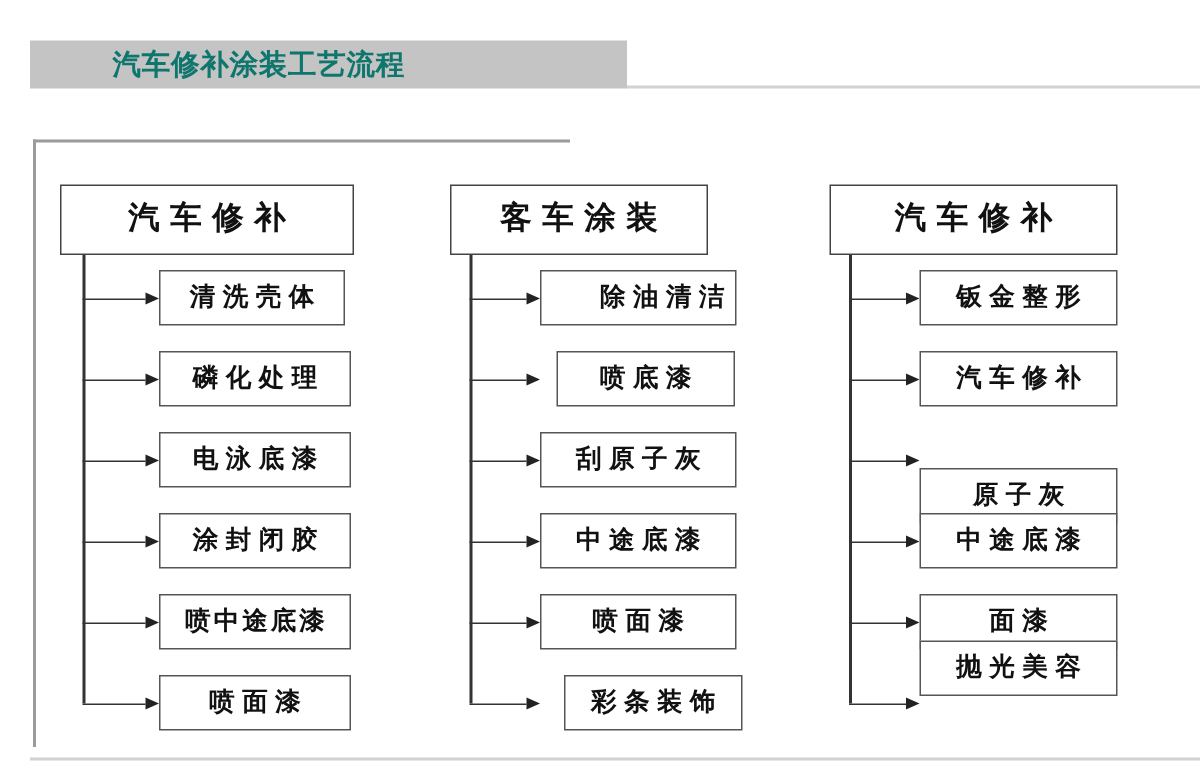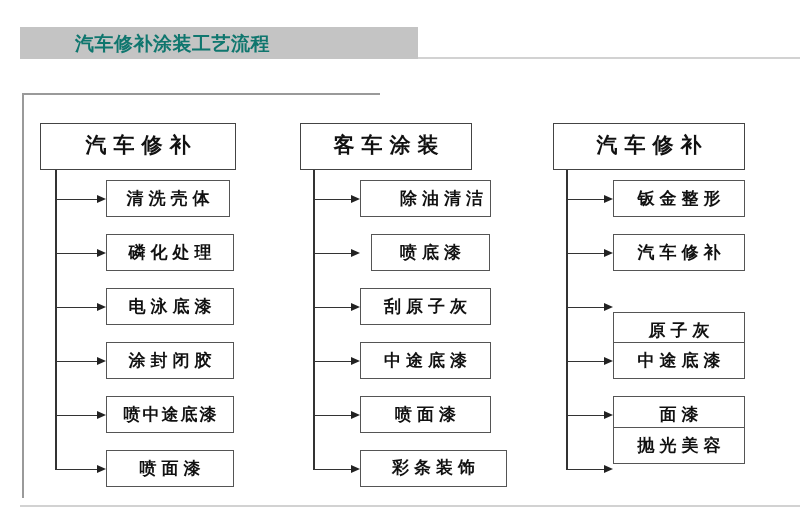--- a/index.html
+++ b/index.html
@@ -176,21 +176,21 @@
       <div class="arrow-head" style="left: 351px; top: 302.5px;"></div>
       <div class="step-box" style="left: 360px; top: 288px; width: 131px; height: 37px; line-height: 34px;">刮原子灰</div>
       <div class="branch" style="left: 313px; top: 360.5px; width: 38px;"></div>
       <div class="arrow-head" style="left: 351px; top: 356.5px;"></div>
       <div class="step-box" style="left: 360px; top: 342px; width: 131px; height: 37px; line-height: 34px;">中途底漆</div>
       <div class="branch" style="left: 313px; top: 414.5px; width: 38px;"></div>
       <div class="arrow-head" style="left: 351px; top: 410.5px;"></div>
       <div class="step-box" style="left: 360px; top: 396px; width: 131px; height: 37px; line-height: 34px;">喷面漆</div>
       <div class="branch" style="left: 313px; top: 468.5px; width: 38px;"></div>
       <div class="arrow-head" style="left: 351px; top: 464.5px;"></div>
-      <div class="step-box" style="left: 360px; top: 450px; width: 147px; height: 37px; line-height: 34px; font-family: Liberation Serif, serif;">彩条装饰</div>
+      <div class="step-box" style="left: 376px; top: 450px; width: 119px; height: 37px; line-height: 34px;">彩条装饰</div>
     </div>
     <div class="flow-column">
       <div class="group-title-box" style="left: 553px; top: 123px; width: 192px; height: 47px; line-height: 43px;">汽车修补</div>
       <div class="trunk" style="left: 566px; top: 170px; height: 298.5px;"></div>
       <div class="branch" style="left: 566px; top: 198.5px; width: 38px;"></div>
       <div class="arrow-head" style="left: 604px; top: 194.5px;"></div>
       <div class="step-box" style="left: 613px; top: 180px; width: 132px; height: 37px; line-height: 34px;">钣金整形</div>
       <div class="branch" style="left: 566px; top: 252.5px; width: 38px;"></div>
       <div class="arrow-head" style="left: 604px; top: 248.5px;"></div>
       <div class="step-box" style="left: 613px; top: 234px; width: 132px; height: 37px; line-height: 34px;">汽车修补</div>

